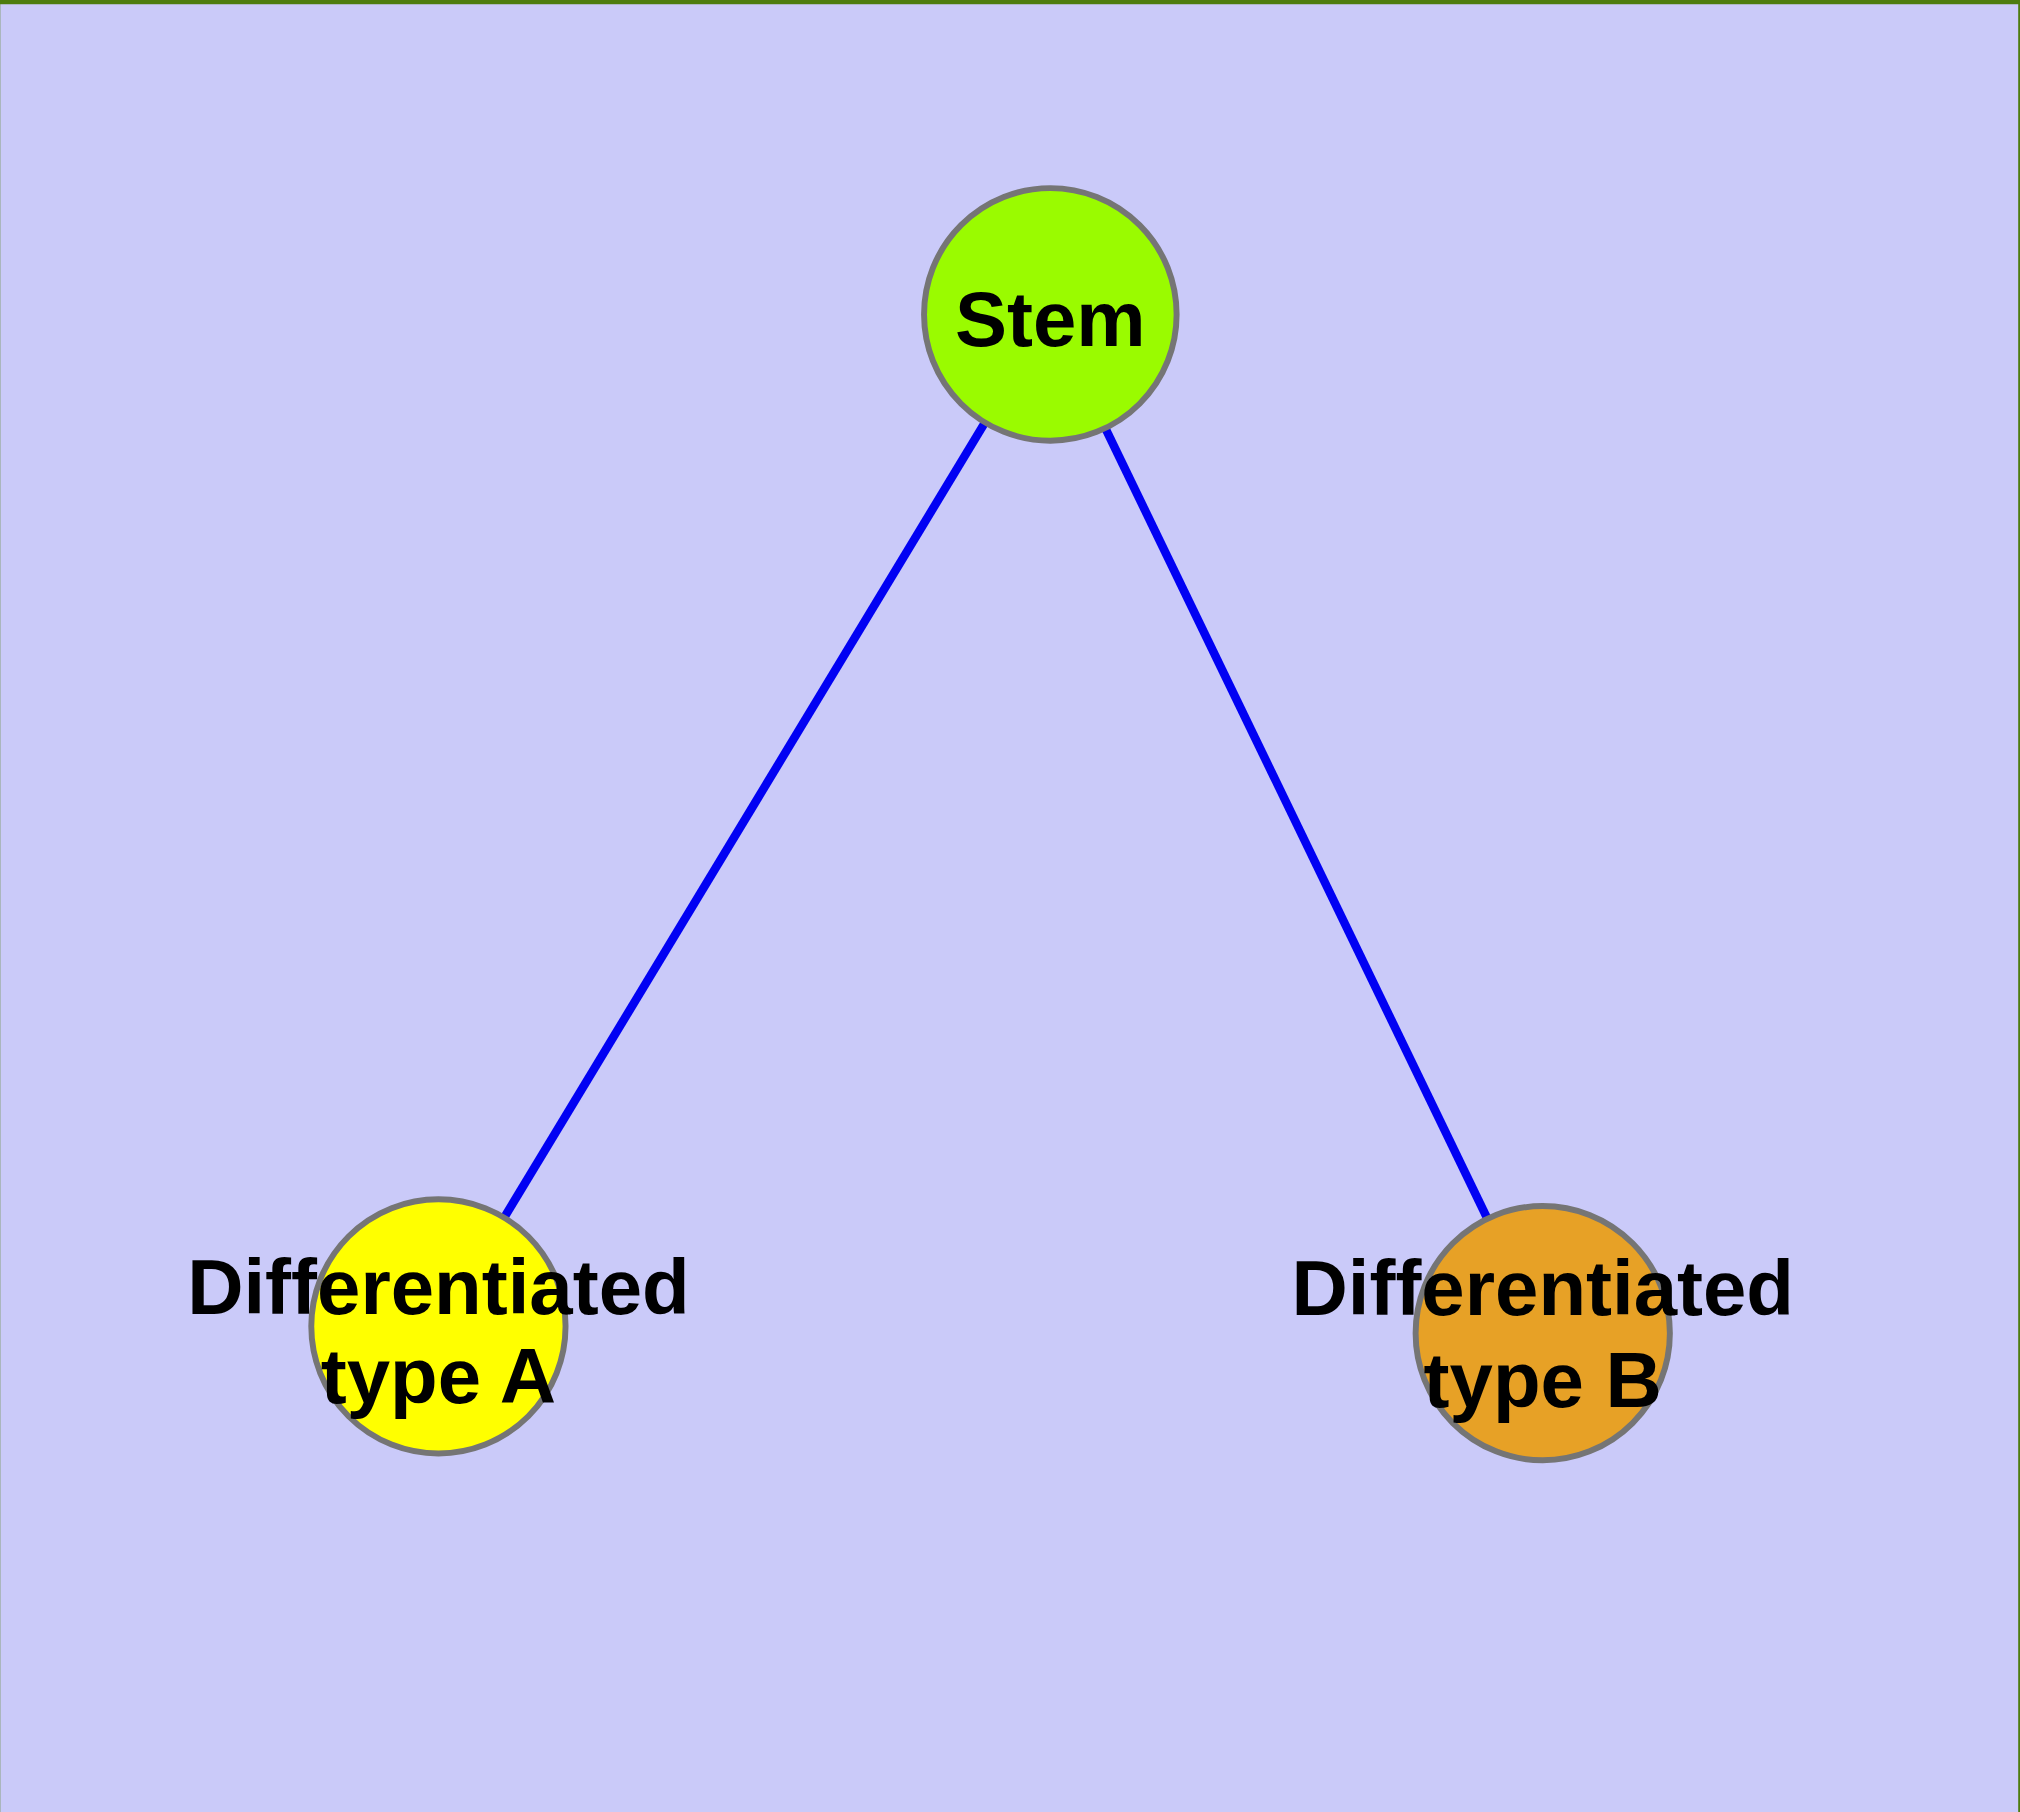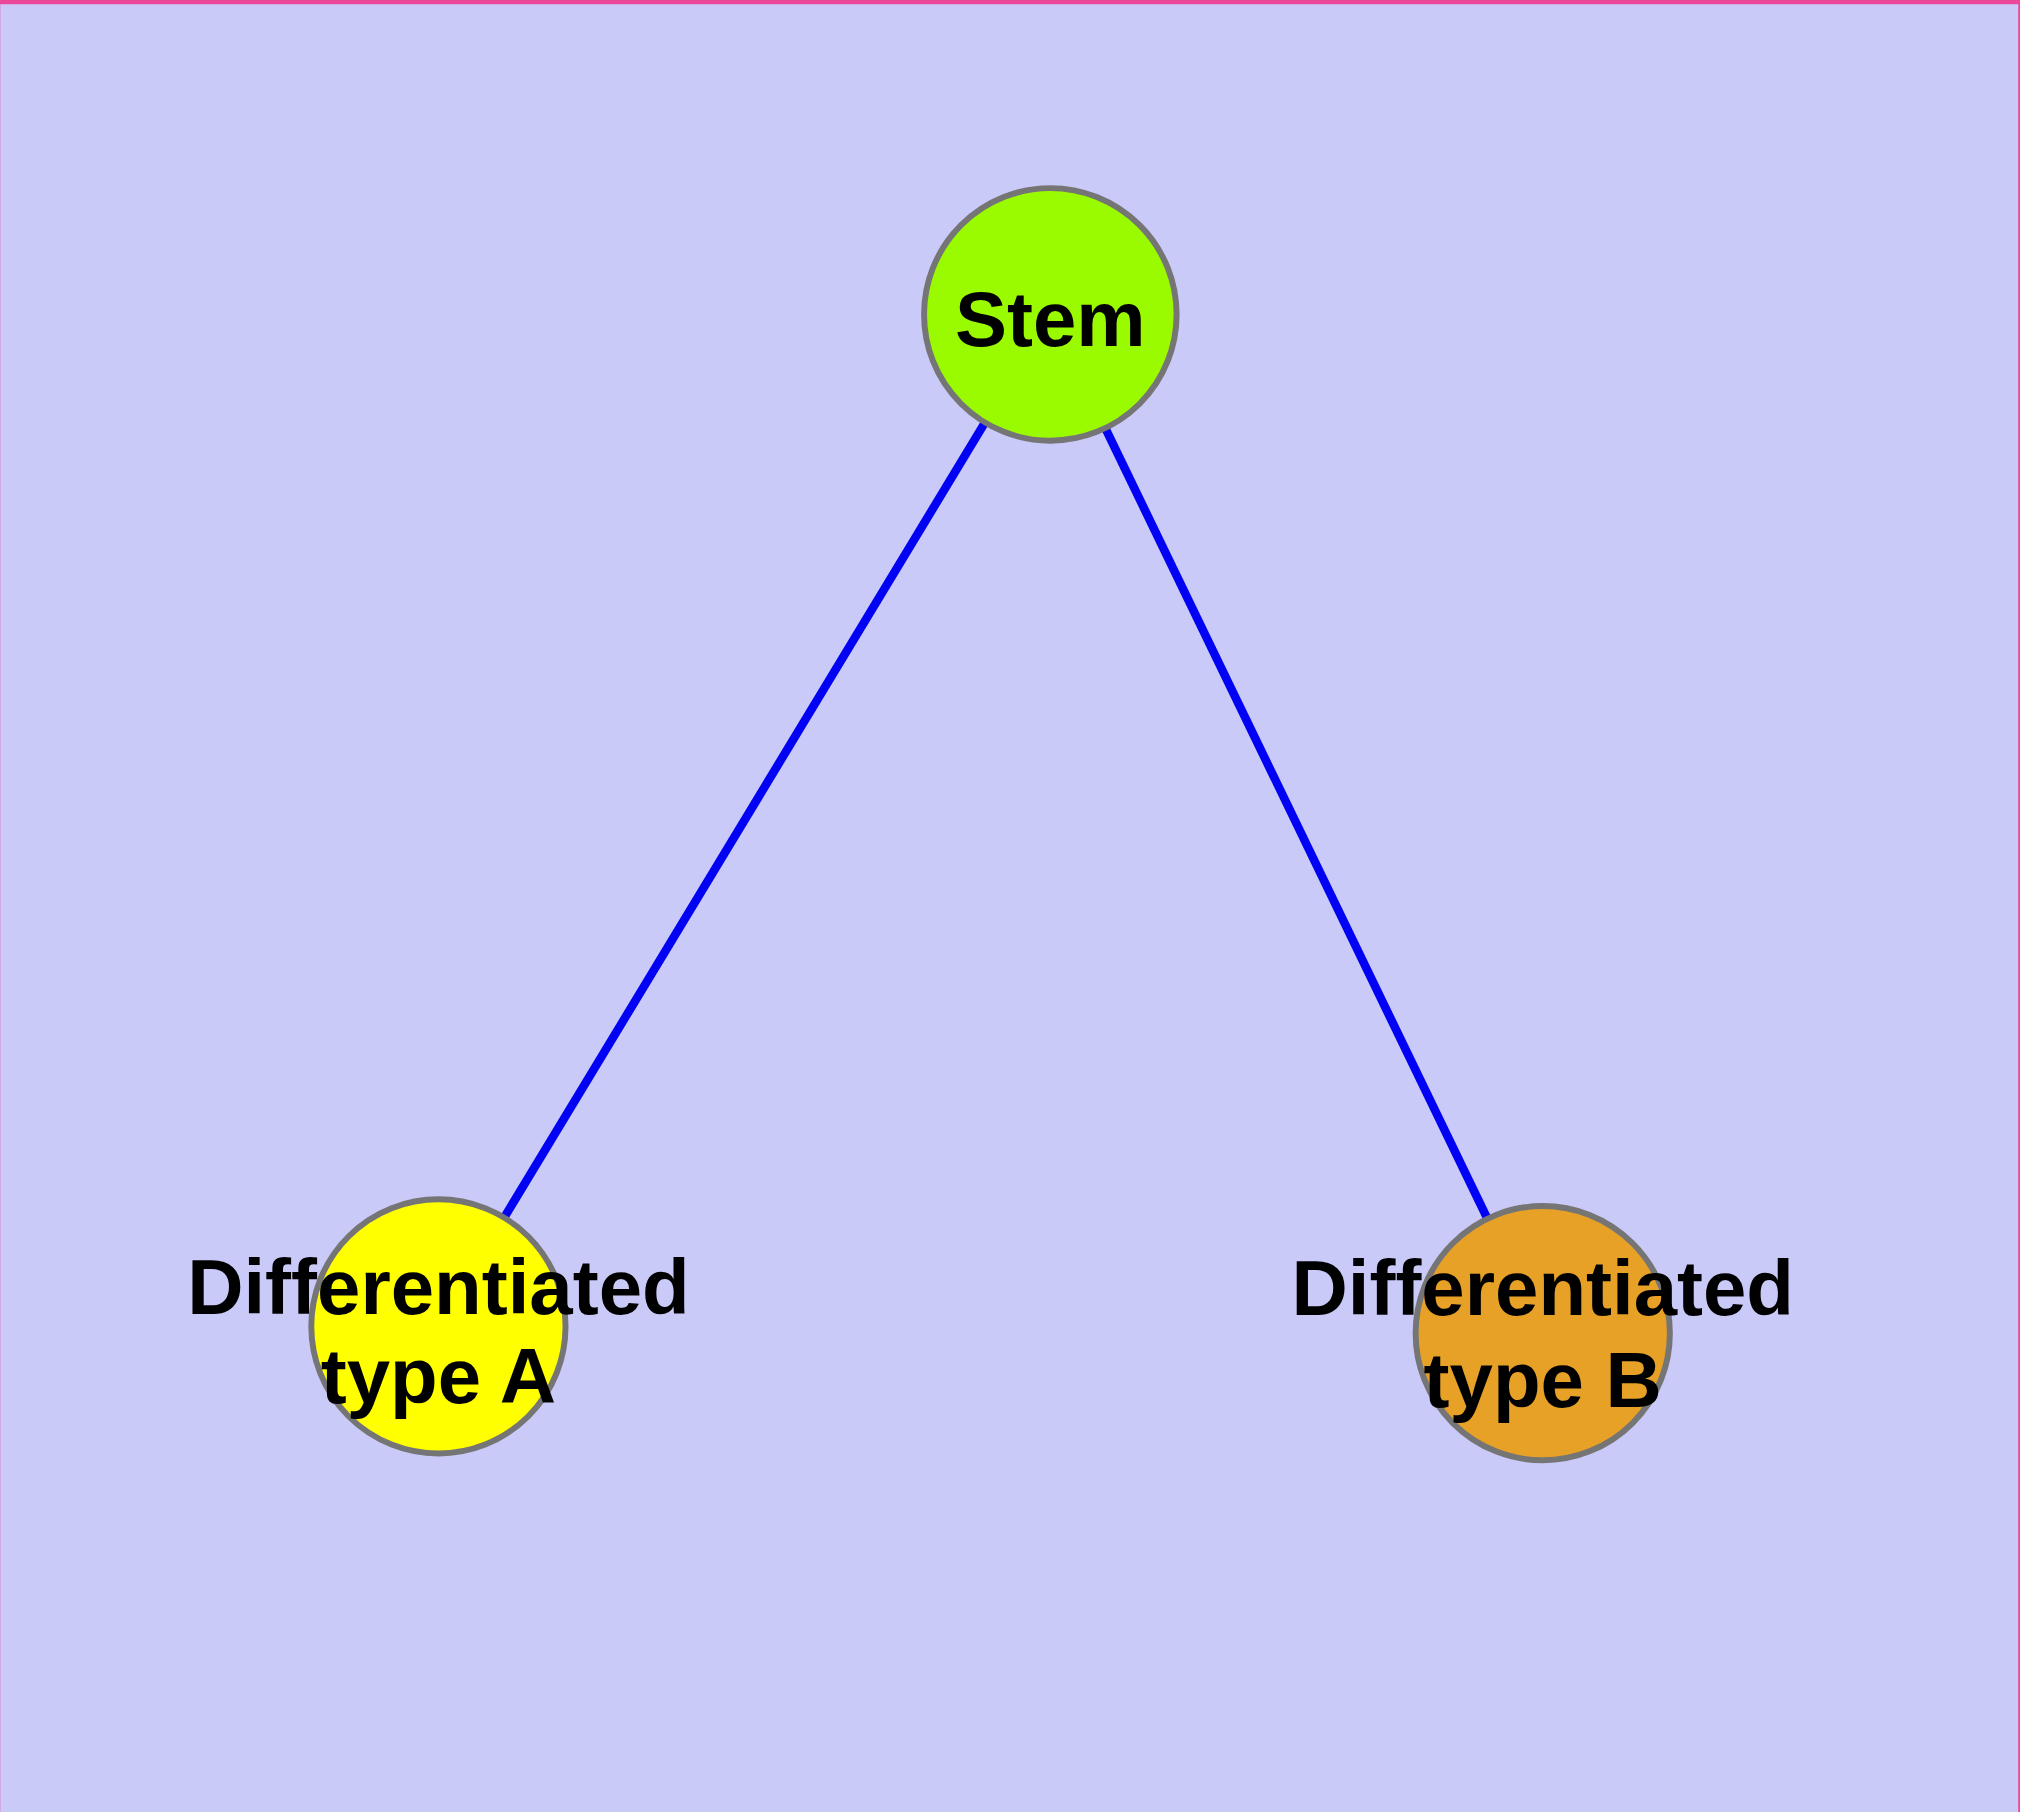--- a/index.html
+++ b/index.html
@@ -4,21 +4,21 @@
 <style>
   html, body {
     margin: 0;
     padding: 0;
     background: #ffffff;
   }
   .canvas {
     position: relative;
     width: 2021px;
     height: 1812px;
-    background: #ec4899;
+    background: #4d7c0f;
     overflow: hidden;
     font-family: "Liberation Sans", sans-serif;
   }
   svg.graph {
     position: absolute;
     top: 0;
     left: 0;
     width: 2021px;
     height: 1812px;
     display: block;

